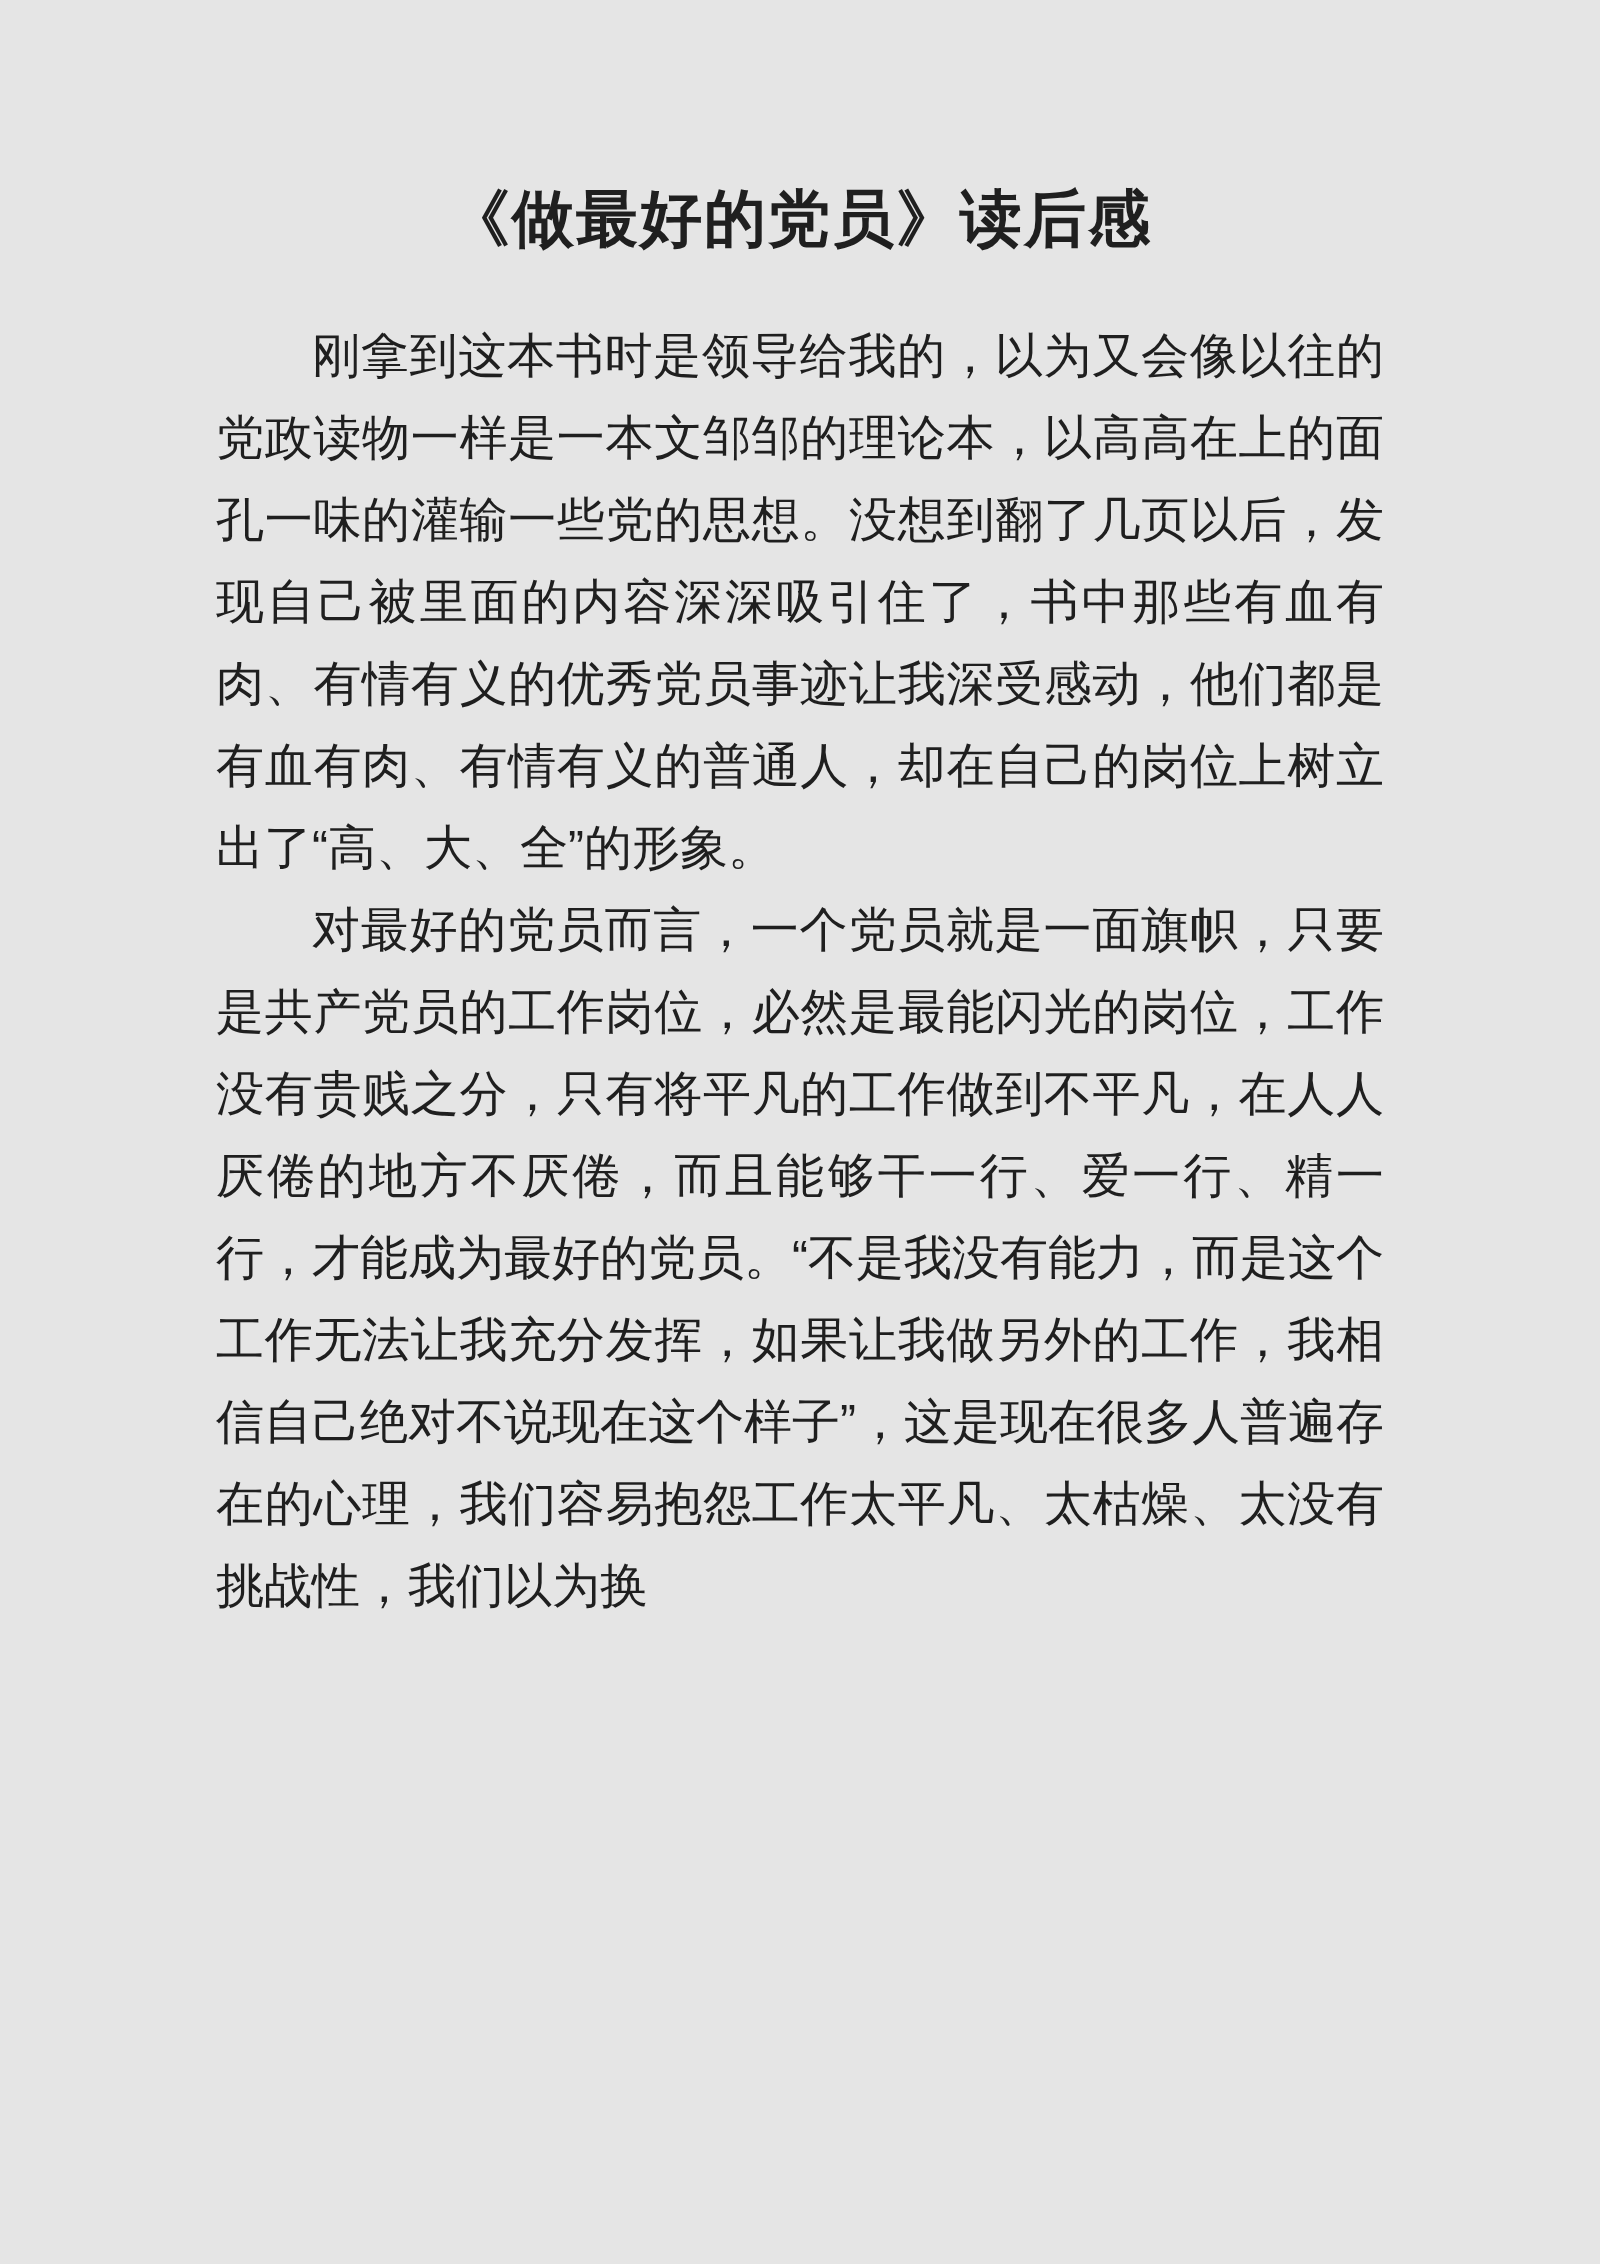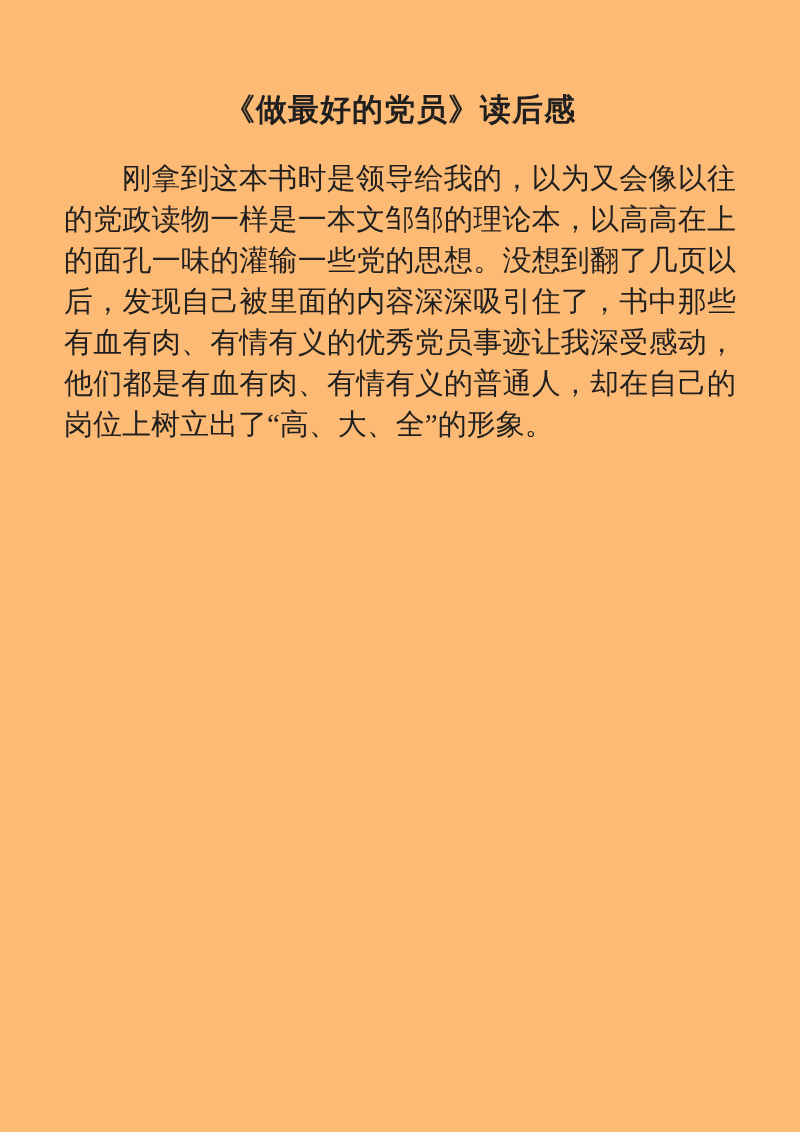--- a/index.html
+++ b/index.html
@@ -9,44 +9,45 @@
   }
   body {
     width: 800px;
     height: 1132px;
     overflow: hidden;
   }
   .page {
     box-sizing: border-box;
     width: 800px;
     height: 1132px;
-    padding: 0 64px;
-    background: #fdba74;
-    font-family: Liberation Serif, serif;
+    padding: 0 108px;
+    background: #e5e5e5;
+    font-family: Liberation Sans, sans-serif;
     color: #1f1f1f;
   }
   .doc-title {
     margin: 0 0 26px 0;
     padding-top: 88px;
     font-size: 31px;
     line-height: 44px;
     font-weight: bold;
     text-align: center;
     letter-spacing: 1px;
     white-space: nowrap;
   }
   .doc-paragraph {
     margin: 0;
-    font-size: 29px;
+    font-size: 24px;
     line-height: 41px;
     text-align: justify;
     text-justify: inter-ideograph;
     text-indent: 2em;
     word-break: break-all;
   }
 </style>
 </head>
 <body>
 
 <div class="page">
   <h1 class="doc-title">《做最好的党员》读后感</h1>
   <p class="doc-paragraph">刚拿到这本书时是领导给我的，以为又会像以往的党政读物一样是一本文邹邹的理论本，以高高在上的面孔一味的灌输一些党的思想。没想到翻了几页以后，发现自己被里面的内容深深吸引住了，书中那些有血有肉、有情有义的优秀党员事迹让我深受感动，他们都是有血有肉、有情有义的普通人，却在自己的岗位上树立出了“高、大、全”的形象。</p>
+  <p class="doc-paragraph">对最好的党员而言，一个党员就是一面旗帜，只要是共产党员的工作岗位，必然是最能闪光的岗位，工作没有贵贱之分，只有将平凡的工作做到不平凡，在人人厌倦的地方不厌倦，而且能够干一行、爱一行、精一行，才能成为最好的党员。“不是我没有能力，而是这个工作无法让我充分发挥，如果让我做另外的工作，我相信自己绝对不说现在这个样子”，这是现在很多人普遍存在的心理，我们容易抱怨工作太平凡、太枯燥、太没有挑战性，我们以为换</p>
 </div>
 
 </body></html>

